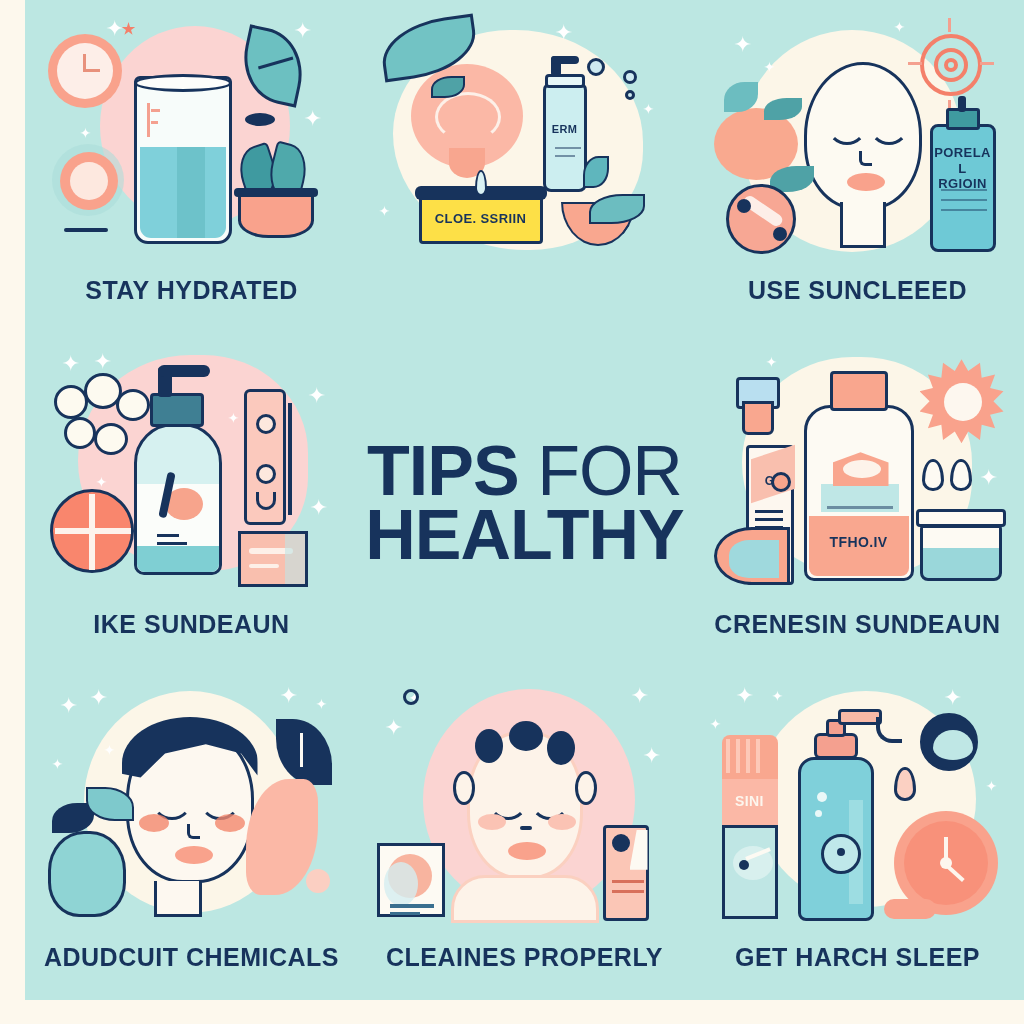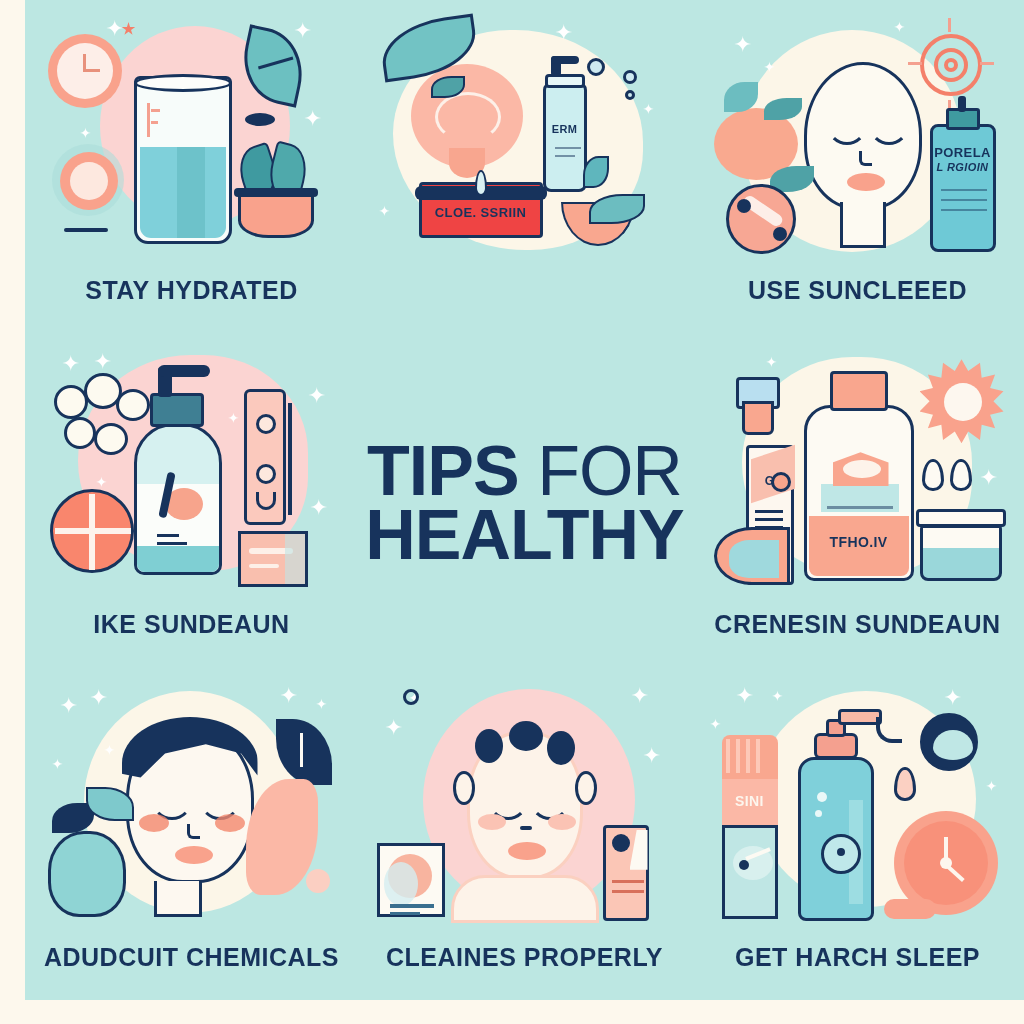--- a/index.html
+++ b/index.html
@@ -119,21 +119,21 @@
 
         <div class="shape outline" style="left:168px;top:66px;width:44px;height:110px;border-radius:8px;background:#cceef0;">
           <div class="lbl" style="top:38px;">ERM</div>
           <div class="shape" style="left:9px;top:62px;width:26px;height:2px;background:#17335c;opacity:.5;"></div>
           <div class="shape" style="left:9px;top:70px;width:20px;height:2px;background:#17335c;opacity:.5;"></div>
         </div>
         <div class="shape outline" style="left:170px;top:58px;width:40px;height:14px;border-radius:4px;background:#e7f7f8;"></div>
         <div class="shape" style="left:176px;top:40px;width:10px;height:20px;background:#17335c;border-radius:3px;"></div>
         <div class="shape" style="left:176px;top:40px;width:28px;height:8px;background:#17335c;border-radius:4px;"></div>
 
-        <div class="shape outline" style="left:44px;top:166px;width:124px;height:56px;border-radius:4px;background:#ef4444;">
+        <div class="shape outline" style="left:44px;top:172px;width:124px;height:56px;border-radius:4px;background:#fde047;">
           <div class="lbl" style="top:20px;font-size:13px;">CLOE. SSRIIN</div>
         </div>
         <div class="shape" style="left:40px;top:170px;width:132px;height:14px;border-radius:6px;background:#17335c;"></div>
 
         <div class="shape" style="left:100px;top:154px;width:12px;height:26px;border-radius:50% 50% 50% 50%/70% 70% 30% 30%;background:#d9f1f3;border:2px solid #17335c;box-sizing:border-box;"></div>
 
         <div class="shape" style="left:186px;top:186px;width:74px;height:44px;border-radius:50% 50% 50% 50%/0 0 100% 100%;background:#f9a78f;border:2px solid #17335c;box-sizing:border-box;"></div>
         <div class="shape" style="left:214px;top:178px;width:56px;height:30px;border-radius:60% 0 60% 0;background:#6cbdc0;border:2px solid #17335c;box-sizing:border-box;"></div>
         <div class="shape" style="left:208px;top:140px;width:26px;height:32px;border-radius:60% 0 60% 0;background:#5fb6bd;border:2px solid #17335c;box-sizing:border-box;"></div>
 
@@ -174,21 +174,21 @@
         <div class="shape" style="left:240px;top:84px;width:3px;height:14px;background:#f4a08f;"></div>
 
         <div class="shape outline" style="left:18px;top:168px;width:70px;height:70px;border-radius:50%;background:#f7a794;">
           <div class="shape" style="left:12px;top:18px;width:44px;height:12px;border-radius:6px;background:#fdeee8;transform:rotate(34deg);"></div>
           <div class="shape" style="left:8px;top:12px;width:14px;height:14px;border-radius:50%;background:#17335c;"></div>
           <div class="shape" style="left:44px;top:40px;width:14px;height:14px;border-radius:50%;background:#17335c;"></div>
         </div>
 
         <div class="shape outline" style="left:222px;top:108px;width:66px;height:128px;border-radius:8px;background:#6ec9d6;">
           <div class="lbl" style="top:18px;font-size:13px;">PORELA</div>
-          <div class="lbl" style="top:34px;font-size:11px;font-style:italic;">L RGIOIN</div>
+          <div class="lbl" style="top:34px;font-size:13px;">L RGIOIN</div>
           <div class="shape" style="left:8px;top:62px;width:46px;height:2px;background:#17335c;opacity:.45;"></div>
           <div class="shape" style="left:8px;top:72px;width:46px;height:2px;background:#17335c;opacity:.45;"></div>
           <div class="shape" style="left:8px;top:82px;width:46px;height:2px;background:#17335c;opacity:.45;"></div>
         </div>
         <div class="shape outline" style="left:238px;top:92px;width:34px;height:22px;border-radius:3px;background:#3f9aa0;"></div>
         <div class="shape" style="left:250px;top:80px;width:8px;height:16px;background:#17335c;border-radius:3px;"></div>
         <span class="sparkle" style="left:26px;top:18px;">✦</span>
         <span class="sparkle sm" style="left:56px;top:44px;">✦</span>
         <span class="sparkle sm" style="left:186px;top:4px;">✦</span>
       </div>

